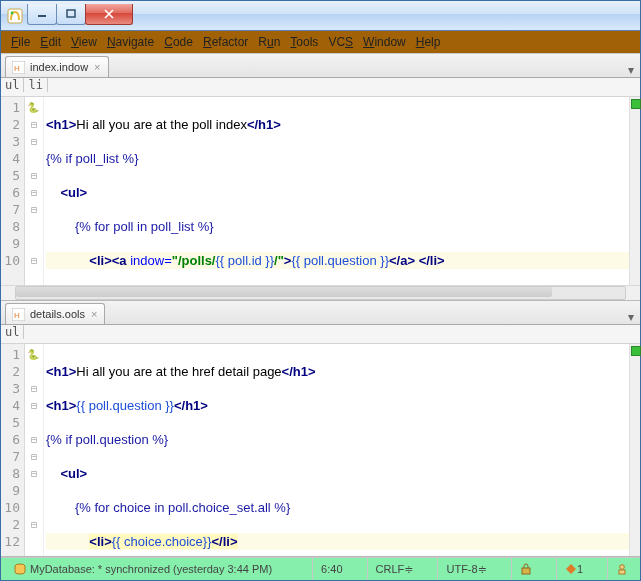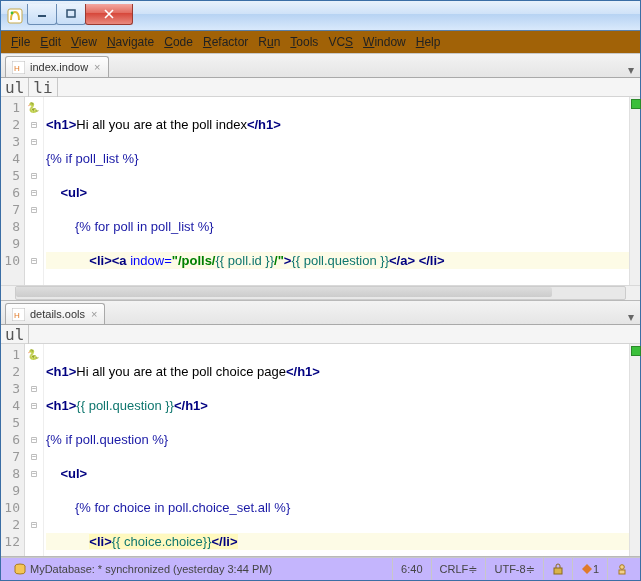--- a/index.html
+++ b/index.html
@@ -22,43 +22,43 @@
   .pane{display:flex;flex-direction:column;border-bottom:1px solid #b9b9b9;min-height:0}
   .pane.top{flex:0 0 246px}
   .pane.bottom{flex:1}
   
   .tabrow{height:23px;background:linear-gradient(#f3f3f3,#e5e5e5);display:flex;align-items:flex-end;padding-left:4px;border-bottom:1px solid #a9a9a9}
   .tab{height:20px;background:linear-gradient(#fefefe,#ececec);border:1px solid #a9a9a9;border-bottom:none;border-top-left-radius:3px;border-top-right-radius:3px;display:flex;align-items:center;padding:0 6px;gap:5px;font-size:11px;color:#333}
   .tab .file-icon{width:13px;height:13px}
   .tab .x{color:#999;font-size:11px;padding:0 1px}
   .dd{margin-left:auto;padding:0 6px;color:#666}
   
-  .crumb{height:18px;background:#f5f5f5;border-bottom:1px solid #d4d4d4;display:flex;align-items:flex-start;font-family:monospace;font-size:16px}
+  .crumb{height:18px;background:#f5f5f5;border-bottom:1px solid #d4d4d4;display:flex;align-items:flex-start;font-family:monospace;font-size:12px}
   .crumb span{border-right:1px solid #c8c8c8;padding:0 4px;color:#555}
   
   .edbody{flex:1;display:flex;background:#fff;min-height:0;position:relative}
   .gutter{width:24px;background:#f0f0f0;border-right:1px solid #d9d9d9;text-align:right;padding:2px 4px 0 0;box-sizing:border-box;font-family:monospace;font-size:13px;color:#999;line-height:17px}
   .fold{width:18px;background:#fff;border-right:1px solid #eee;font-family:monospace;font-size:10px;color:#aaa;line-height:17px;padding-top:2px;text-align:center}
   .code{flex:1;padding:2px 0 12px 2px;font-family:Liberation Sans, sans-serif;font-size:13px;line-height:17px;white-space:pre;color:#000;overflow:hidden}
   .marker{width:10px;background:#f0f0f0;border-left:1px solid #e0e0e0;position:relative}
   .marker .gr{position:absolute;top:2px;left:1px;width:8px;height:8px;background:#3bbf3b;border:1px solid #2a8a2a}
   .code .line{height:17px}
   .code .hl{background:#fdfbe6}
   .code .sel{background:#fff9bf}
   .t-tag{color:#000080;font-weight:bold}
   .t-attr{color:#0000ff}
   .t-str{color:#008000;font-weight:bold}
   .t-dj{color:#1a1aa6}
-  .t-var{color:#0f766e}
+  .t-var{color:#1d4ed8}
   .fold span{display:block;height:17px}
   .hscroll{height:14px;background:#f0f0f0;border-top:1px solid #d9d9d9;display:flex;align-items:center}
   .hscroll .track{flex:1;height:12px;margin:0 14px;background:#e8e8e8;border:1px solid #ccc;border-radius:2px;position:relative}
   .hscroll .thumb{position:absolute;left:0;top:0;height:10px;width:88%;background:linear-gradient(#ddd,#ccc);border-radius:2px}
   
-  .status{height:22px;background:#c4b5fd;border-top:1px solid #c8c8c8;display:flex;align-items:flex-end;font-size:11px;color:#444;padding:0 4px;gap:0}
+  .status{height:22px;background:#86efac;border-top:1px solid #c8c8c8;display:flex;align-items:flex-end;font-size:11px;color:#444;padding:0 4px;gap:16px}
   .status .cell{padding:0 8px;border-left:1px solid #c8c8c8;height:100%;display:flex;align-items:center}
   .status .cell:first-child{border-left:none;flex:1}
   .status .sicon{width:14px;height:14px;margin-right:3px}
   
   svg{display:block}
 </style>
 </head>
 <body>
 
 <div class="window">
@@ -212,21 +212,21 @@
             <span></span>
             <span>⊟</span>
             <span>⊟</span>
             <span>⊟</span>
             <span></span>
             <span></span>
             <span>⊟</span>
             <span></span>
         </div>
         <div class="code">
-<div class="line"><span class="t-tag">&lt;h1&gt;</span><span>Hi all you are at the poll choice page</span><span class="t-tag">&lt;/h1&gt;</span></div>
+<div class="line"><span class="t-tag">&lt;h1&gt;</span><span>Hi all you are at the href detail page</span><span class="t-tag">&lt;/h1&gt;</span></div>
 <div class="line"><span class="t-tag">&lt;h1&gt;</span><span class="t-var">{{ poll.question }}</span><span class="t-tag">&lt;/h1&gt;</span></div>
 <div class="line"><span class="t-dj">{% if poll.question %}</span></div>
 <div class="line">    <span class="t-tag">&lt;ul&gt;</span></div>
 <div class="line">        <span class="t-dj">{% for choice in poll.choice_set.all %}</span></div>
 <div class="line hl">            <span class="sel"><span class="t-tag">&lt;li&gt;</span><span class="t-var">{{ choice.choice}}</span><span class="t-tag">&lt;/li&gt;</span></span></div>
 
 
 
 
 

